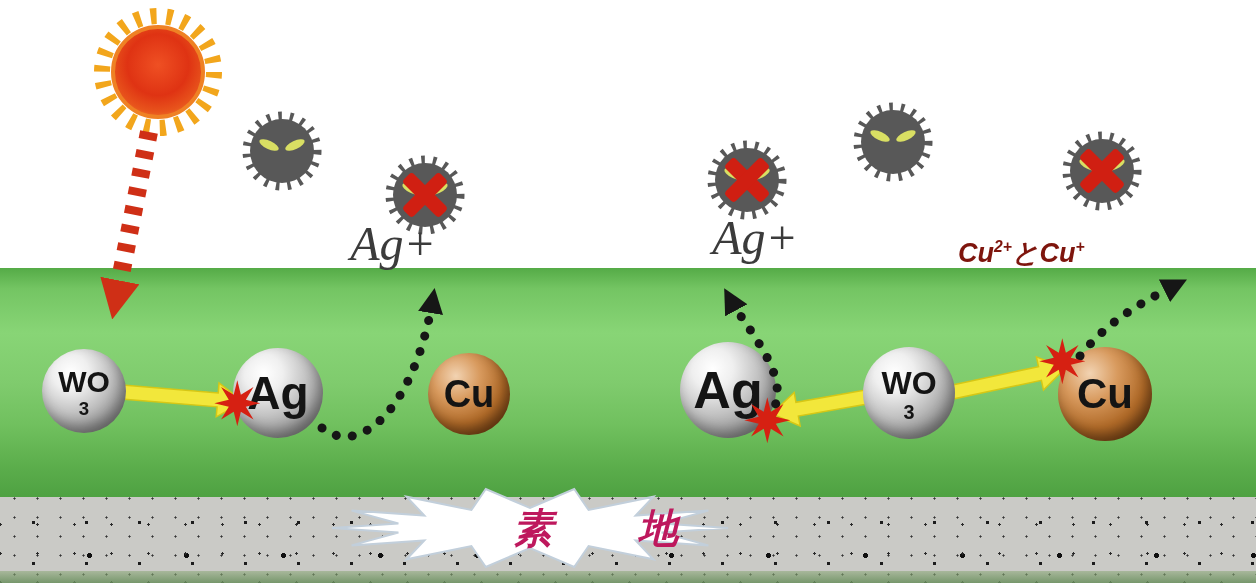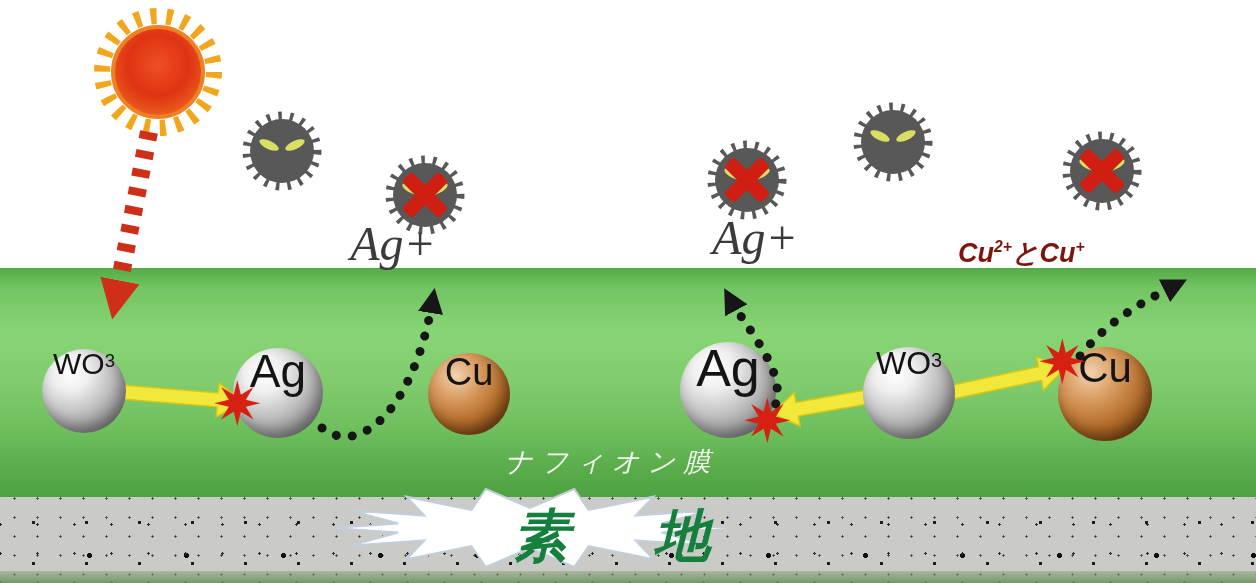--- a/index.html
+++ b/index.html
@@ -36,41 +36,41 @@
   .sphere{position:absolute;border-radius:50%;z-index:2;}
   .sphere.silver{
     background:radial-gradient(circle at 34% 28%,#ffffff 0%,#efefef 22%,#c3c3c3 48%,#8d8d8d 76%,#666666 100%);
     box-shadow:inset -4px -7px 12px rgba(0,0,0,.28);
   }
   .sphere.copper{
     background:radial-gradient(circle at 34% 28%,#f2d3b2 0%,#d89a5e 30%,#b06a28 60%,#7d4312 88%,#5e2f0c 100%);
     box-shadow:inset -4px -7px 12px rgba(0,0,0,.35);
   }
   .sphere-label{
-    position:absolute;inset:0;display:flex;align-items:flex-start;justify-content:center;
-    font-weight:400;color:#141414;line-height:1;
+    position:absolute;inset:0;display:flex;align-items:center;justify-content:center;
+    font-weight:700;color:#141414;line-height:1;flex-direction:column;
   }
   .sphere-label sub{font-size:.62em;transform:translateY(.18em);}
   #sp-wo3-left {left:42px; top:349px;width:84px;height:84px;font-size:30px;}
   #sp-ag-left  {left:233px;top:348px;width:90px;height:90px;font-size:46px;}
   #sp-cu-left  {left:428px;top:353px;width:82px;height:82px;font-size:38px;}
   #sp-ag-right {left:680px;top:342px;width:96px;height:96px;font-size:52px;}
   #sp-wo3-right{left:863px;top:347px;width:92px;height:92px;font-size:32px;}
   #sp-cu-right {left:1058px;top:347px;width:94px;height:94px;font-size:42px;}
   
   .txt{position:absolute;z-index:4;white-space:nowrap;line-height:1;font-style:italic;}
   .label-ag-left {left:328px;top:220px;width:130px;text-align:center;
                   font-family:"Liberation Serif",serif;font-size:48px;color:#3b3b3b;}
   .label-ag-right{left:690px;top:214px;width:130px;text-align:center;
                   font-family:"Liberation Serif",serif;font-size:48px;color:#3b3b3b;}
   .label-cu-ion{left:958px;top:223px;font-size:27px;font-weight:700;color:#7e150d;margin-top:16px;}
   .label-cu-ion sup{font-size:.58em;}
   .label-membrane{left:505px;top:449px;font-size:27px;letter-spacing:8px;color:#f2f6ee;}
-  .label-substrate{left:513px;top:508px;font-size:56px;font-weight:700;
-                   letter-spacing:85px;color:#15803d;}
+  .label-substrate{left:513px;top:508px;font-size:40px;font-weight:700;
+                   letter-spacing:85px;color:#be185d;}
 </style>
 </head>
 <body>
 
 <div class="stage">
 
   <div class="membrane-band"></div>
   <div class="substrate-band"></div>
   <div class="bottom-strip"></div>
 
@@ -152,16 +152,15 @@
     <path d="M 768 418 C 798 382, 748 332, 729 297" fill="none" stroke="#161616" stroke-width="9" stroke-linecap="round" stroke-dasharray="0.1 16" marker-end="url(#mBlack)"></path>
     <path d="M 1080 356 C 1108 320, 1146 300, 1178 284" fill="none" stroke="#161616" stroke-width="9" stroke-linecap="round" stroke-dasharray="0.1 16" marker-end="url(#mBlack)"></path>
     <use href="#sparkShape" transform="translate(212,378) scale(1.15)"></use>
     <use href="#sparkShape" transform="translate(742,395) scale(1.15)"></use>
     <use href="#sparkShape" transform="translate(1037,336) scale(1.15)"></use>
   </svg>
 
   <div class="txt label-ag-left">Ag+</div>
   <div class="txt label-ag-right">Ag+</div>
   <div class="txt label-cu-ion"><span>Cu</span><sup>2+</sup><span>と</span><span>Cu</span><sup>+</sup></div>
-  <div class="txt label-membrane">ナフィオン膜</div>
   <div class="txt label-substrate">素地</div>
 
 </div>
 
 </body></html>

